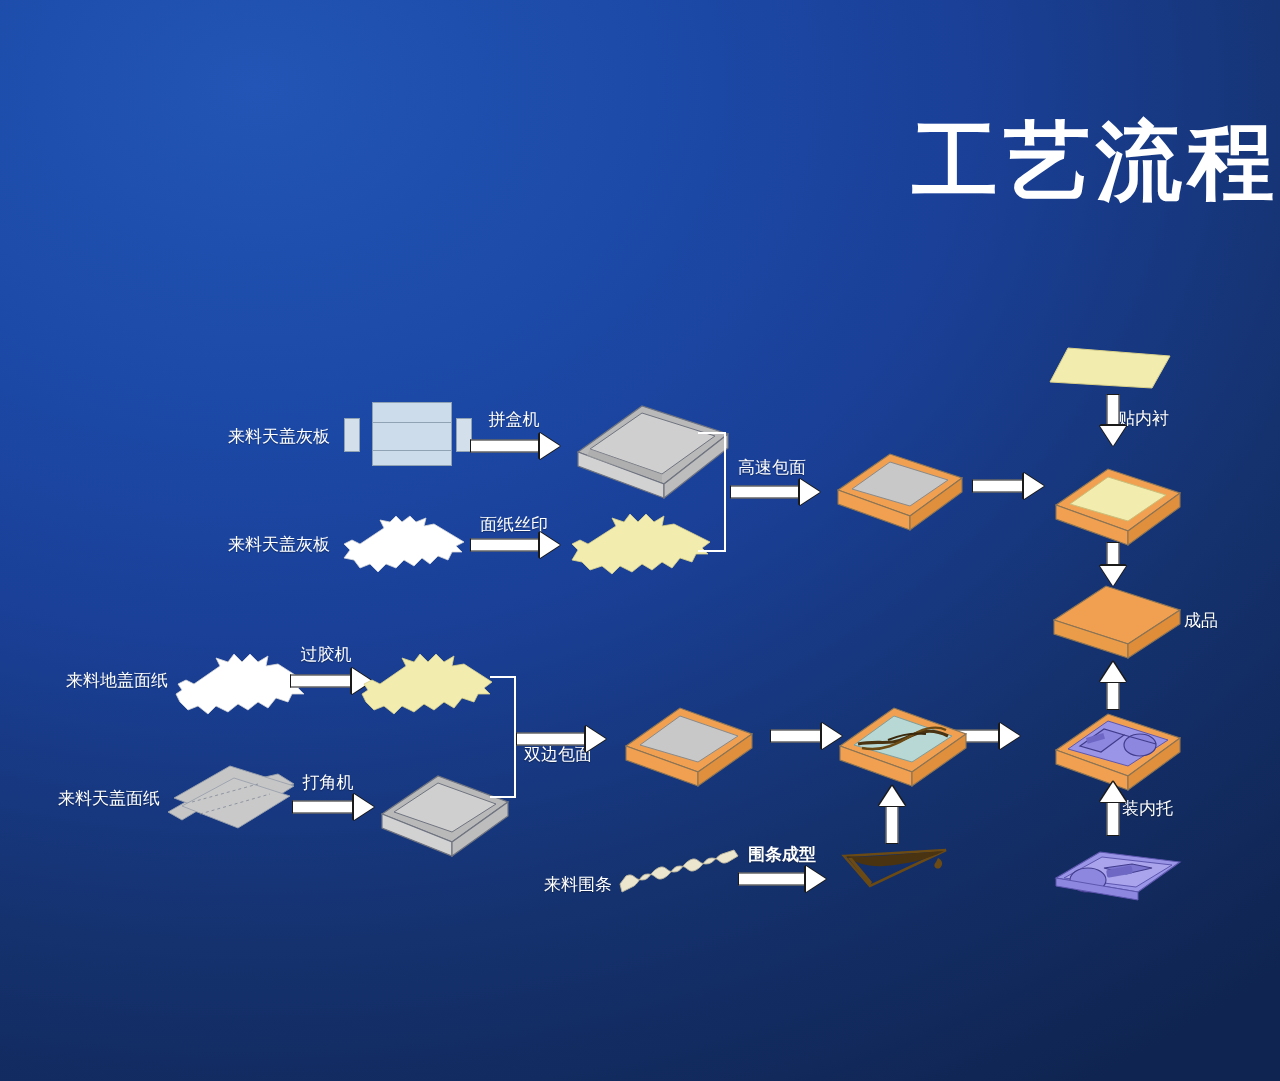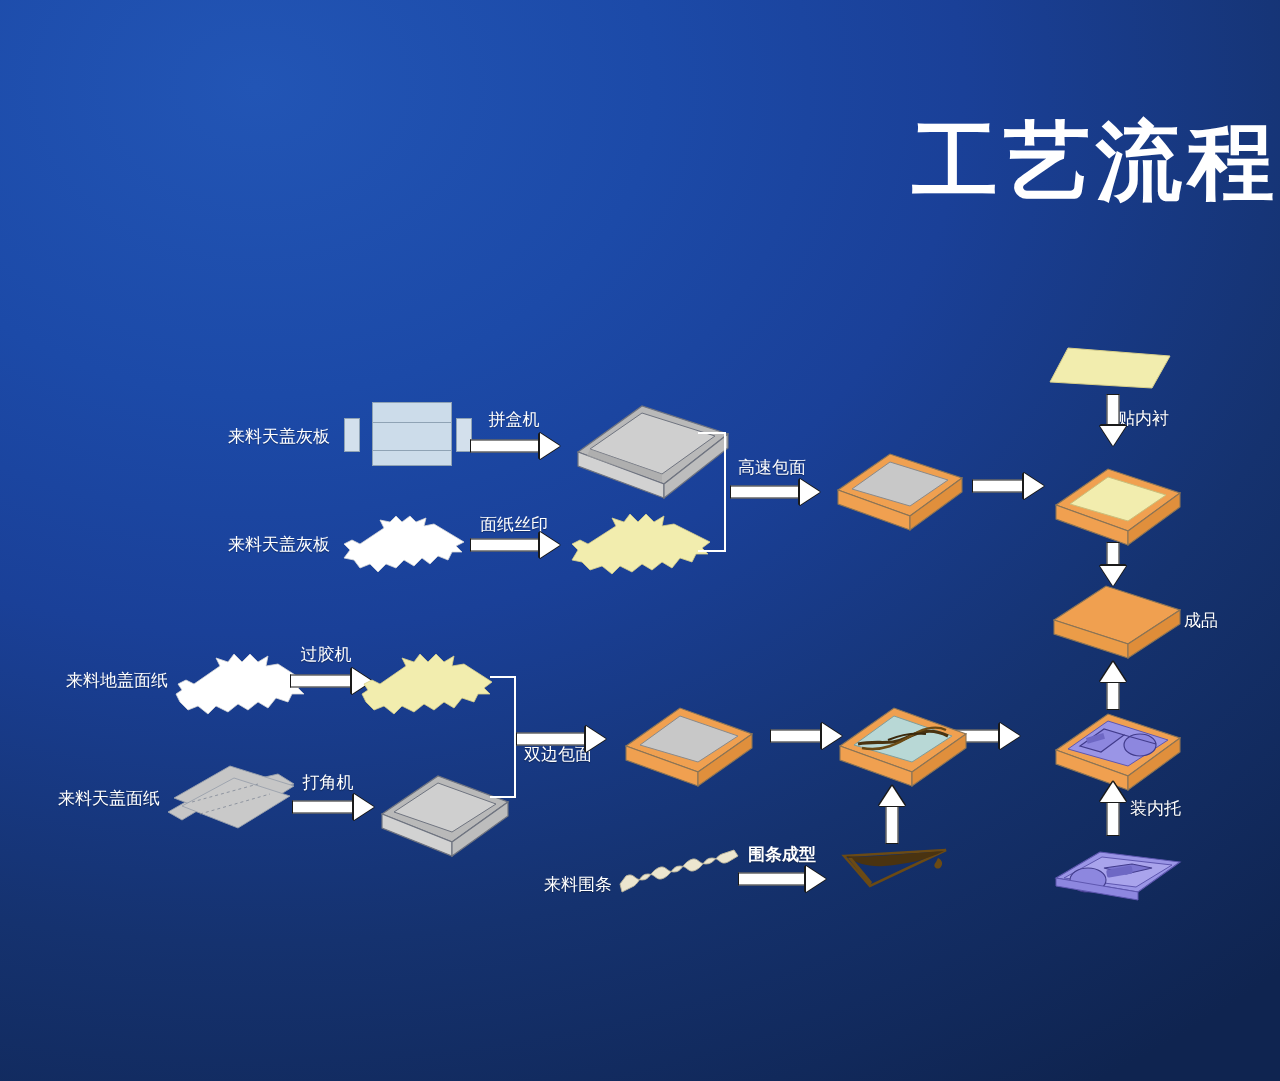--- a/index.html
+++ b/index.html
@@ -212,21 +212,21 @@
       <polygon points="22,51 62,23 122,42 82,68" fill="#9a95e6" stroke="#5e57b0" stroke-width="1"></polygon>
       <polygon points="34,48 58,31 78,37 55,54" fill="#8d87df" stroke="#423c8c" stroke-width="1.2"></polygon>
       <rect x="40" y="40" width="18" height="6" fill="#6e68c4" transform="rotate(-16 40 40)"></rect>
       <ellipse cx="94" cy="47" rx="16" ry="11" fill="#8d87df" stroke="#423c8c" stroke-width="1.2"></ellipse>
       <path d="M78,37 L110,46" stroke="#423c8c" stroke-width="1.1" fill="none"></path>
       <polygon points="10,52 82,78 82,92 10,66" fill="#f0a050" stroke="#8a7456" stroke-width="1.1"></polygon>
       <polygon points="82,78 134,40 134,54 82,92" fill="#e08f3c" stroke="#8a7456" stroke-width="1.1"></polygon>
     </svg>
   </div>
 
-  <div class="lbl l" style="left:1122px; top:808px;margin-left:8px;">装内托</div>
+  <div class="lbl l" style="left:1122px; top:808px;">装内托</div>
   <div class="arrow-v up" style="left:1100px; top:782px; width:26px; height:54px;">
     <div class="shaft" style="height:36px;"></div>
     <div class="head"></div>
   </div>
 
   <div class="node" style="left:1048px; top:840px;">
     <svg width="140" height="72" viewBox="0 0 140 72">
       <polygon points="8,38 52,12 132,22 90,52" fill="#9a95e6" stroke="#5e57b0" stroke-width="1.1"></polygon>
       <polygon points="16,38 54,17 124,25 88,47" fill="#a9a4ec" stroke="#5e57b0" stroke-width="1"></polygon>
       <polygon points="56,28 84,24 104,28 78,34" fill="#7b75d0" stroke="#423c8c" stroke-width="1.1"></polygon>

